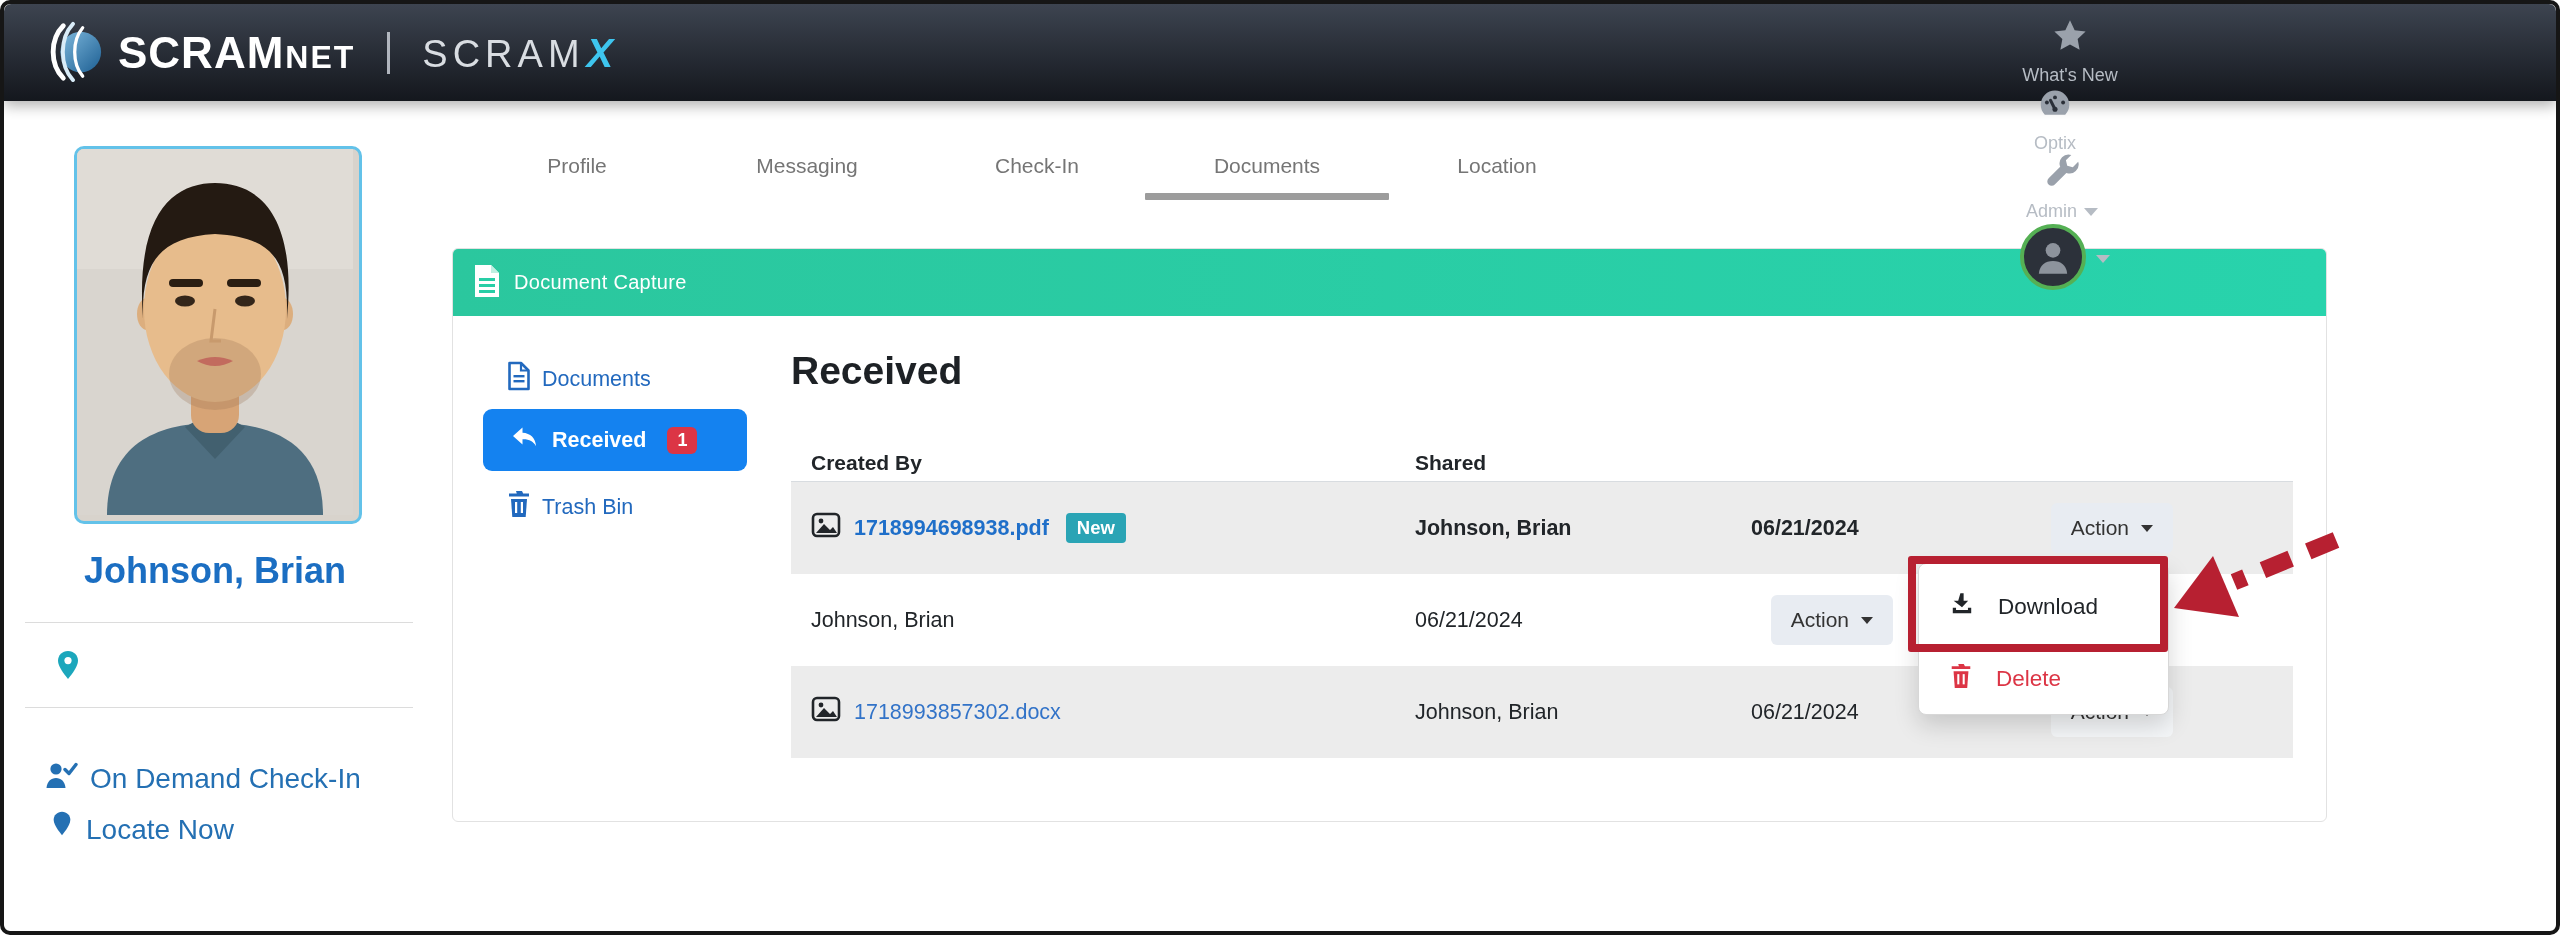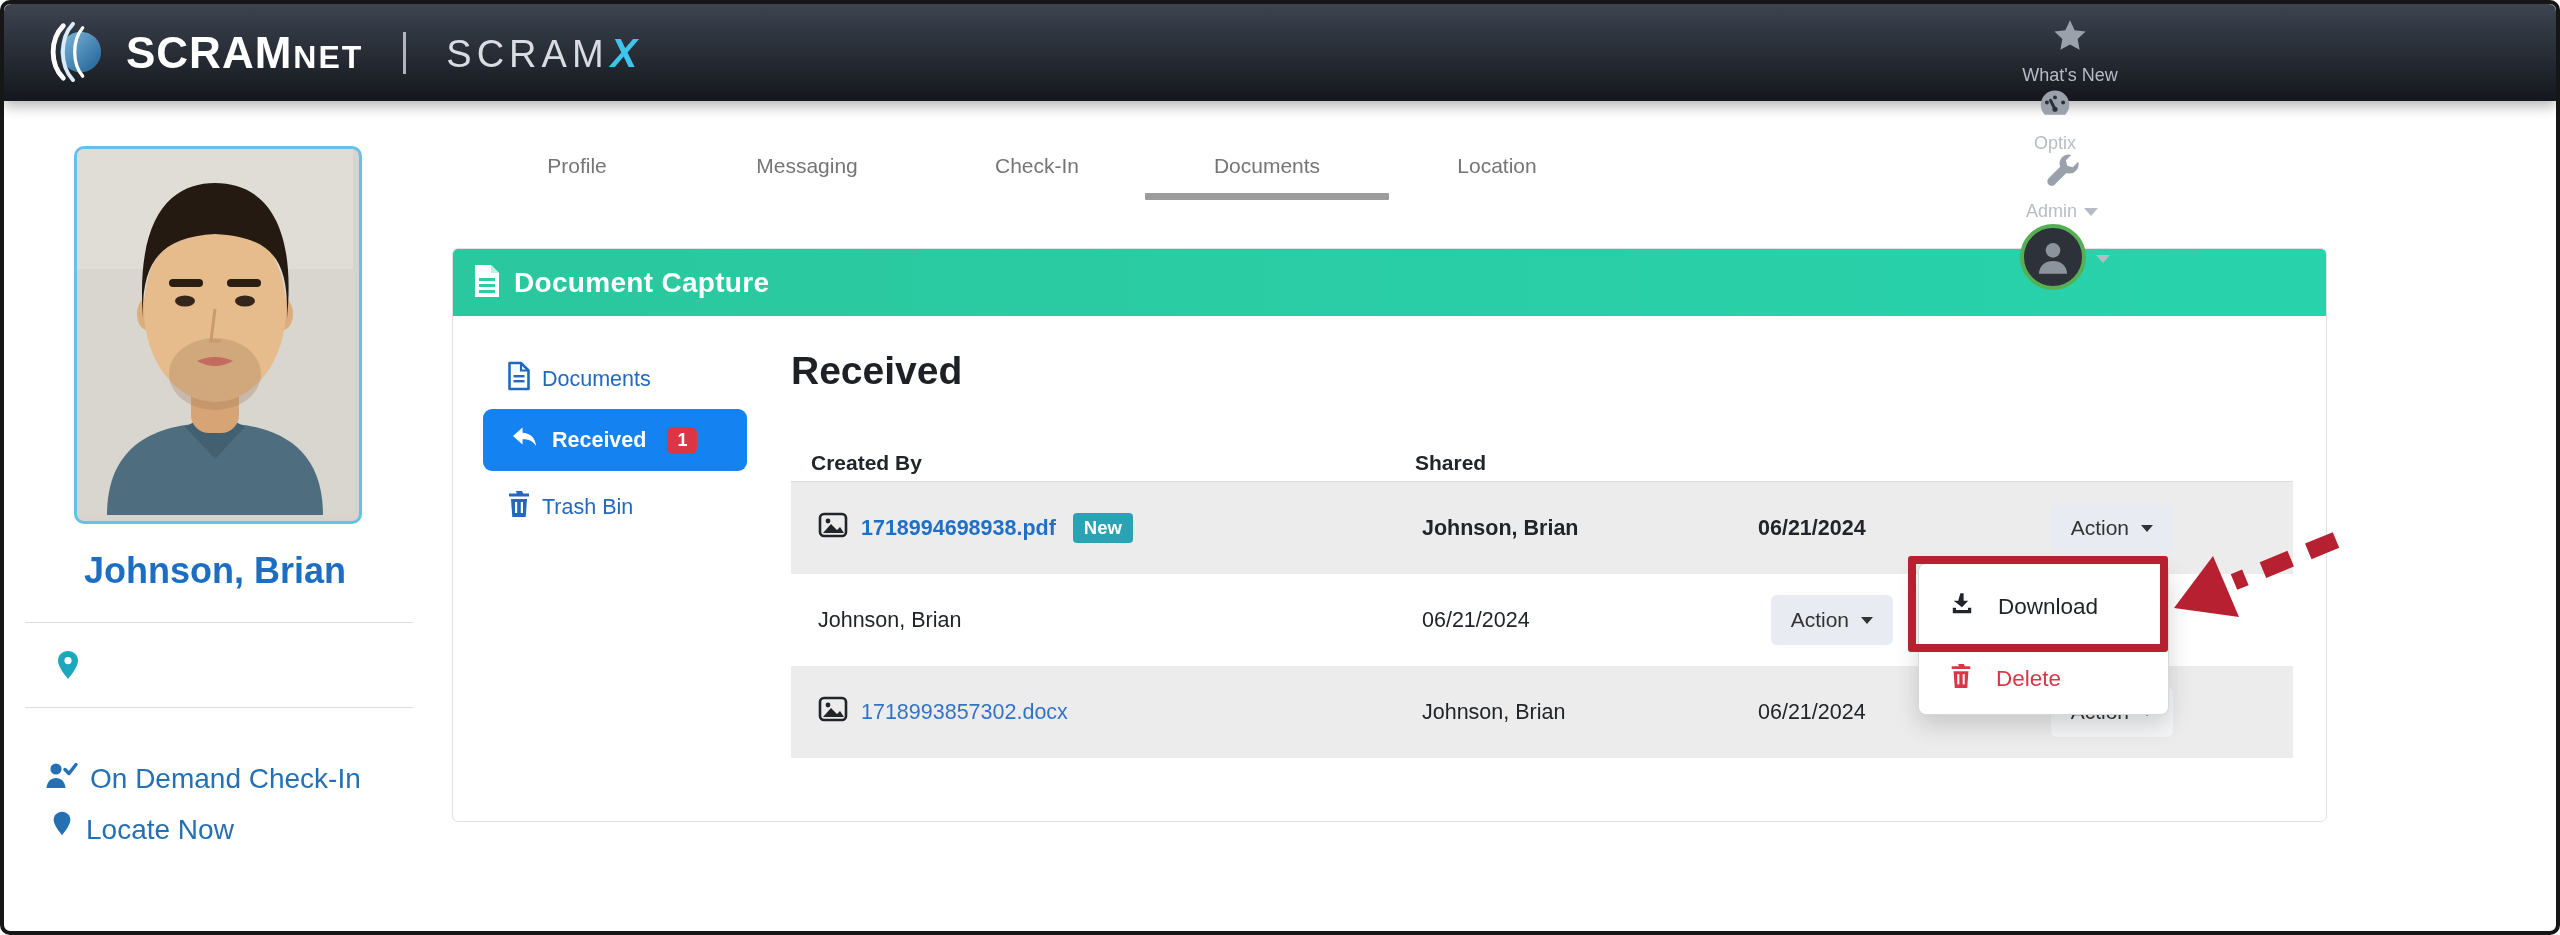--- a/index.html
+++ b/index.html
@@ -5,21 +5,21 @@
   html,body{margin:0;padding:0;background:#fff;}
   .page{position:relative;width:2560px;height:935px;background:#ffffff;
         font-family:"Liberation Sans",sans-serif;overflow:hidden;}
   .frame{position:absolute;inset:0;border:4px solid #161616;border-radius:10px;
          pointer-events:none;z-index:99;}
 
   
   .navbar{position:absolute;left:4px;top:4px;right:4px;height:97px;
           background:linear-gradient(180deg,#3d4450 0%,#262b34 55%,#14171d 100%);
           border-radius:7px 7px 0 0;box-shadow:0 5px 14px rgba(0,0,0,.3);z-index:2;}
-  .brand{position:absolute;left:38px;top:16px;display:flex;align-items:center;gap:22px;}
+  .brand{position:absolute;left:38px;top:16px;display:flex;align-items:center;gap:14px;}
   .brand-text{display:flex;align-items:baseline;color:#fff;}
   .brand-scram{font-size:44px;font-weight:700;letter-spacing:1px;}
   .brand-net{font-size:32px;font-weight:600;letter-spacing:2px;margin-left:1px;}
   .brand-sep{width:3px;height:42px;background:#c9ced6;opacity:.85;margin:0 18px;align-self:center;}
   .brand-opti{font-size:38px;font-weight:400;letter-spacing:5px;color:#d9dde2;}
   .brand-x{font-size:40px;font-weight:600;font-style:italic;color:#3ec5ee;margin-left:2px;}
   .nav-items{position:absolute;left:1990px;top:14px;display:flex;align-items:flex-start;flex-direction:column;}
   .nav-item{display:flex;flex-direction:column;align-items:center;gap:7px;cursor:pointer;}
   .nav-item .lbl{font-size:18px;color:#b6bcc4;white-space:nowrap;display:flex;align-items:center;gap:7px;}
   .ni-whatsnew{width:152px;} .ni-optix{width:122px;} .ni-admin{width:136px;}
@@ -48,42 +48,42 @@
        position:relative;cursor:pointer;line-height:32px;}
   .tab.active::after{content:"";position:absolute;left:-7px;right:-7px;top:43px;height:7px;
        background:#9c9c9c;border-radius:1px;}
 
   
   .card{position:absolute;left:452px;top:248px;width:1873px;height:572px;
         background:#fff;border:1px solid #e2e2e2;border-radius:6px;}
   .card-header{position:absolute;left:0;top:0;right:0;height:67px;
         background:linear-gradient(90deg,#2bc79e,#28d3ac);border-radius:5px 5px 0 0;
         display:flex;align-items:center;padding-left:20px;gap:13px;}
-  .card-title{color:#fff;font-size:28px;font-weight:700;letter-spacing:.3px;}
+  .card-title{color:#fff;font-size:20px;font-weight:400;letter-spacing:.3px;}
 
   .doc-nav-item{position:absolute;left:30px;display:flex;align-items:center;gap:11px;
         padding-left:24px;height:44px;color:#2269be;font-size:21.5px;cursor:pointer;}
   .dn-documents{top:108px;} .dn-trash{top:236px;}
   .btn-received{position:absolute;left:30px;top:160px;width:264px;height:62px;
         background:#1482f0;border-radius:9px;display:flex;align-items:center;
         padding-left:28px;gap:13px;box-sizing:border-box;cursor:pointer;}
   .btn-received .lbl{color:#fff;font-size:21.5px;font-weight:600;}
   .badge-count{background:#dc3545;color:#fff;font-size:18px;font-weight:700;
         border-radius:6px;padding:3px 10px;margin-left:8px;}
 
   .section-heading{position:absolute;left:338px;top:100px;font-size:39px;font-weight:600;color:#1d2125;}
 
   .doc-table{position:absolute;left:338px;top:196px;width:1502px;}
   .thead{display:grid;grid-template-columns:604px 336px 282px 1fr;height:36px;
          align-items:center;border-bottom:1px solid #d8dce0;font-size:21px;font-weight:700;color:#212529;}
   .thead>div{padding-left:20px;}
   .trow{display:grid;grid-template-columns:604px 336px 282px 1fr;height:92px;align-items:center;
         font-size:21.5px;color:#212529;}
   .trow.gray{background:#ececec;}
-  .cell{padding-left:27px;}
+  .cell{padding-left:20px;}
   .cell-name{display:flex;align-items:center;gap:13px;}
   .file-link{color:#3273c8;text-decoration:none;cursor:pointer;}
   .trow.unread .file-link{color:#1f6fc9;font-weight:700;}
   .trow.unread .cell-created,.trow.unread .cell-shared{font-weight:700;}
   .badge-new{background:#2aa4b5;color:#fff;font-size:18.5px;font-weight:700;
         border-radius:4px;padding:4px 11px;margin-left:4px;}
   .cell-action{display:flex;justify-content:flex-end;padding-right:120px;}
   .btn-action{background:#e8ecf2;border:none;border-radius:6px;padding:13px 20px;
         font-size:21px;color:#333;font-family:inherit;display:flex;align-items:center;gap:12px;cursor:pointer;}
   .btn-action .caret{border-top-color:#333;border-left-width:6px;border-right-width:6px;border-top-width:7px;}

